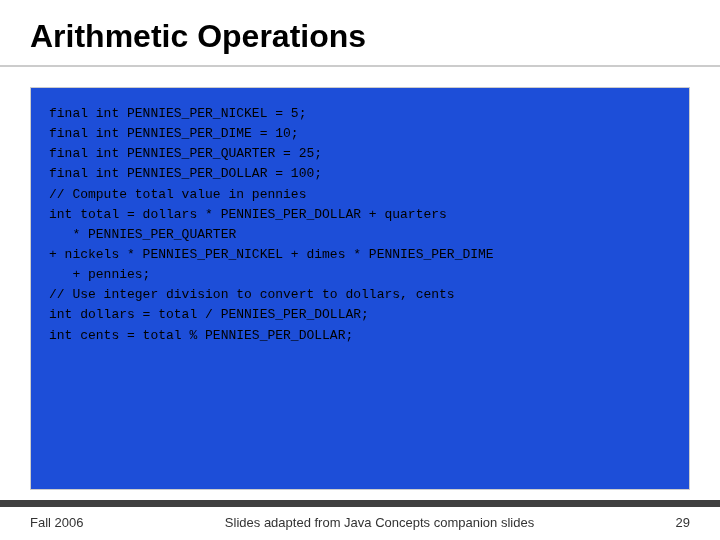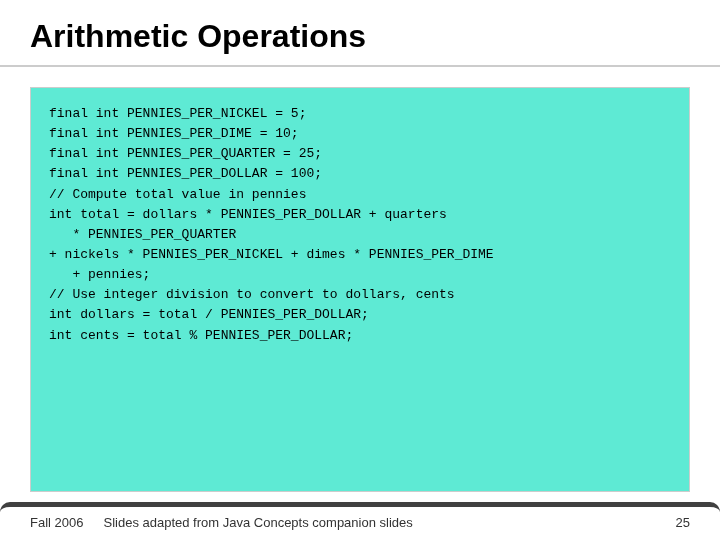--- a/index.html
+++ b/index.html
@@ -38,49 +38,48 @@
     }
 
     .content {
       flex: 1;
       padding: 20px 30px 10px 30px;
       display: flex;
       flex-direction: column;
     }
 
     .code-box {
-      background-color: #5eead4;
+      background-color: #1d4ed8;
       border: 1px solid #cccccc;
       padding: 16px 18px;
       font-family: 'Courier New', Courier, monospace;
       font-size: 13px;
       line-height: 1.55;
       color: #000000;
       white-space: pre;
       flex: 1;
     }
 
     .footer {
       display: flex;
       justify-content: space-between;
       align-items: center;
       padding: 8px 30px 10px 30px;
-      border-top: 5px solid #404040;
-      border-radius: 10px;
+      border-top: 7px solid #404040;
     }
 
     .footer-left {
       font-size: 13px;
       color: #333333;
     }
 
     .footer-center {
       font-size: 13px;
       color: #333333;
-      text-align: left;
+      text-align: center;
       flex: 1;
       margin: 0 20px;
     }
 
     .footer-right {
       font-size: 13px;
       color: #333333;
     }
   </style>
 </head>
@@ -102,15 +101,15 @@
 + nickels * PENNIES_PER_NICKEL + dimes * PENNIES_PER_DIME
    + pennies;
 // Use integer division to convert to dollars, cents
 int dollars = total / PENNIES_PER_DOLLAR;
 int cents = total % PENNIES_PER_DOLLAR;</div>
   </div>
 
   <div class="footer">
     <span class="footer-left">Fall 2006</span>
     <span class="footer-center">Slides adapted from Java Concepts companion slides</span>
-    <span class="footer-right">25</span>
+    <span class="footer-right">29</span>
   </div>
 </div>
 
 </body></html>

